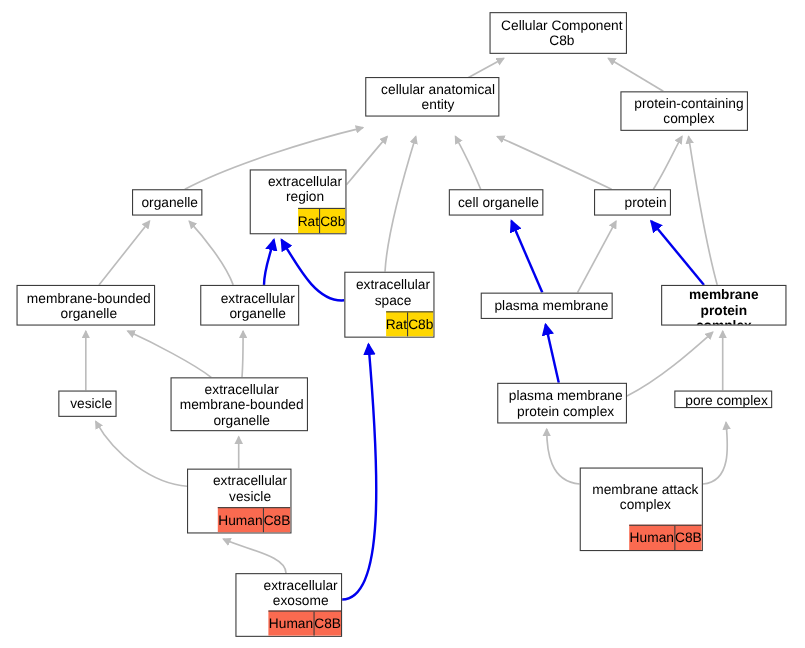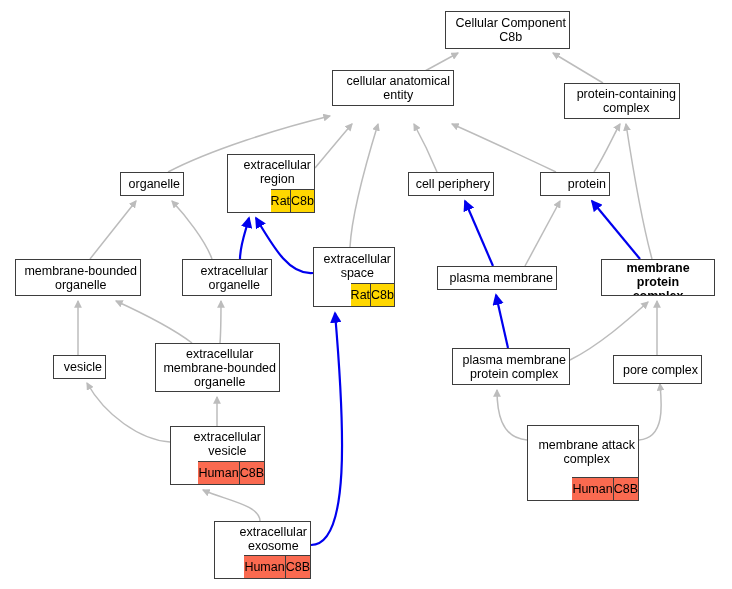--- a/index.html
+++ b/index.html
@@ -125,21 +125,21 @@
       </div>
       <div class="node" style="left: 227px; top: 154px; width: 88px; height: 59px; border-color: rgb(61, 61, 61); background: rgb(255, 255, 255);">
         <div class="node-title" style="color: rgb(0, 0, 0);">extracellular
 region</div>
         <div class="annot-row" style="border-top-color: rgb(61, 61, 61); background: rgb(255, 215, 0);">
           <div class="annot-cell" style="border-left-color: rgb(61, 61, 61);">Rat</div>
           <div class="annot-cell" style="border-left-color: rgb(61, 61, 61);">C8b</div>
         </div>
       </div>
       <div class="node" style="left: 408px; top: 172px; width: 86px; height: 24px; border-color: rgb(61, 61, 61); background: rgb(255, 255, 255);">
-        <div class="node-title" style="color: rgb(0, 0, 0);">cell periphery</div>
+        <div class="node-title" style="color: rgb(0, 0, 0);">cell organelle</div>
       </div>
       <div class="node" style="left: 540px; top: 172px; width: 70px; height: 24px; border-color: rgb(61, 61, 61); background: rgb(255, 255, 255);">
         <div class="node-title" style="color: rgb(0, 0, 0);">protein</div>
       </div>
       <div class="node" style="left: 15px; top: 259px; width: 126px; height: 37px; border-color: rgb(61, 61, 61); background: rgb(255, 255, 255);">
         <div class="node-title" style="color: rgb(0, 0, 0);">membrane-bounded
 organelle</div>
       </div>
       <div class="node" style="left: 182px; top: 259px; width: 90px; height: 37px; border-color: rgb(61, 61, 61); background: rgb(255, 255, 255);">
         <div class="node-title" style="color: rgb(0, 0, 0);">extracellular
@@ -165,21 +165,21 @@
       </div>
       <div class="node" style="left: 155px; top: 343px; width: 125px; height: 49px; border-color: rgb(61, 61, 61); background: rgb(255, 255, 255);">
         <div class="node-title" style="color: rgb(0, 0, 0);">extracellular
 membrane-bounded
 organelle</div>
       </div>
       <div class="node" style="left: 452px; top: 348px; width: 118px; height: 37px; border-color: rgb(61, 61, 61); background: rgb(255, 255, 255);">
         <div class="node-title" style="color: rgb(0, 0, 0);">plasma membrane
 protein complex</div>
       </div>
-      <div class="node" style="left: 613px; top: 355px; width: 89px; height: 29px; border-color: rgb(61, 61, 61); background: rgb(255, 255, 255);">
+      <div class="node" style="left: 613px; top: 355px; width: 89px; height: 16px; border-color: rgb(61, 61, 61); background: rgb(255, 255, 255);">
         <div class="node-title" style="color: rgb(0, 0, 0);">pore complex</div>
       </div>
       <div class="node" style="left: 170px; top: 426px; width: 95px; height: 59px; border-color: rgb(61, 61, 61); background: rgb(255, 255, 255);">
         <div class="node-title" style="color: rgb(0, 0, 0);">extracellular
 vesicle</div>
         <div class="annot-row" style="border-top-color: rgb(61, 61, 61); background: rgb(250, 106, 80);">
           <div class="annot-cell" style="border-left-color: rgb(61, 61, 61);">Human</div>
           <div class="annot-cell" style="border-left-color: rgb(61, 61, 61);">C8B</div>
         </div>
       </div>

